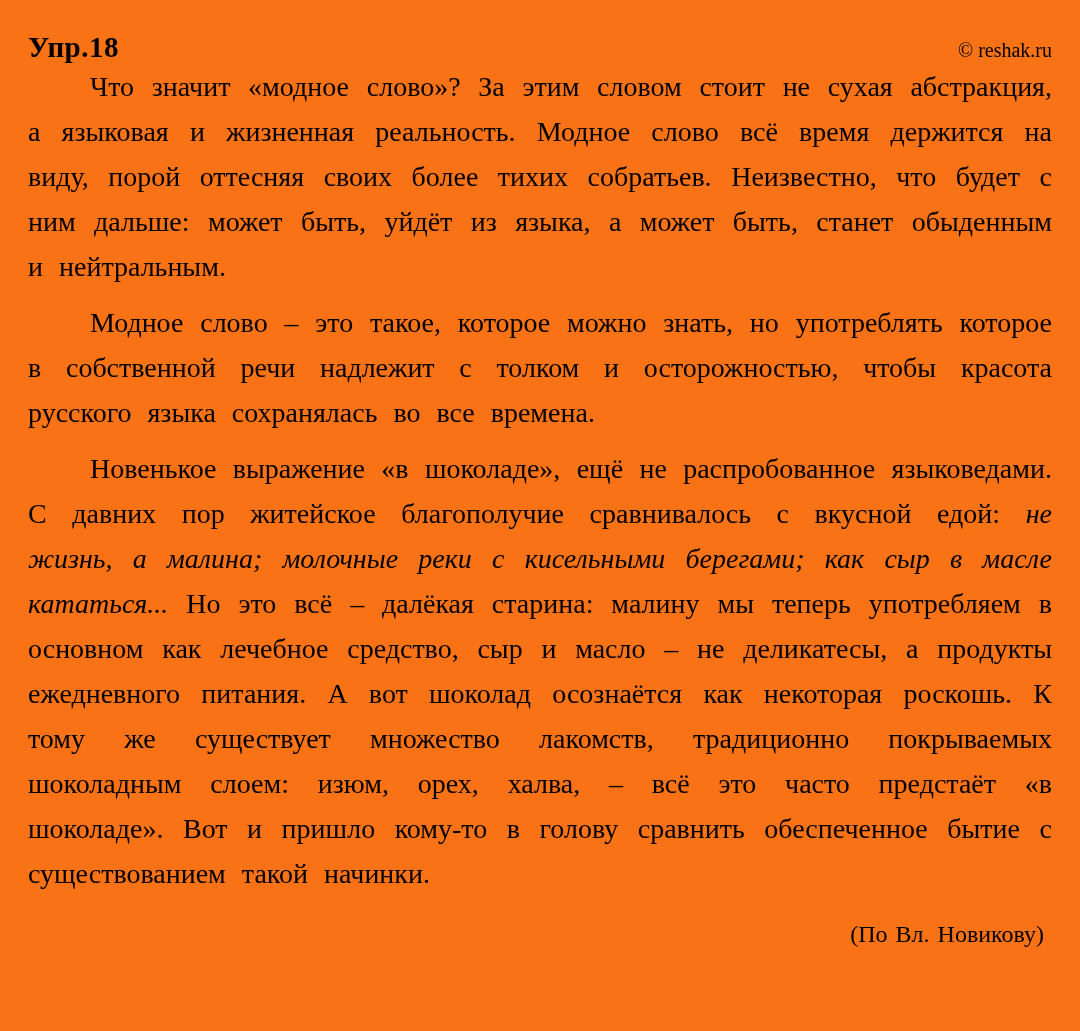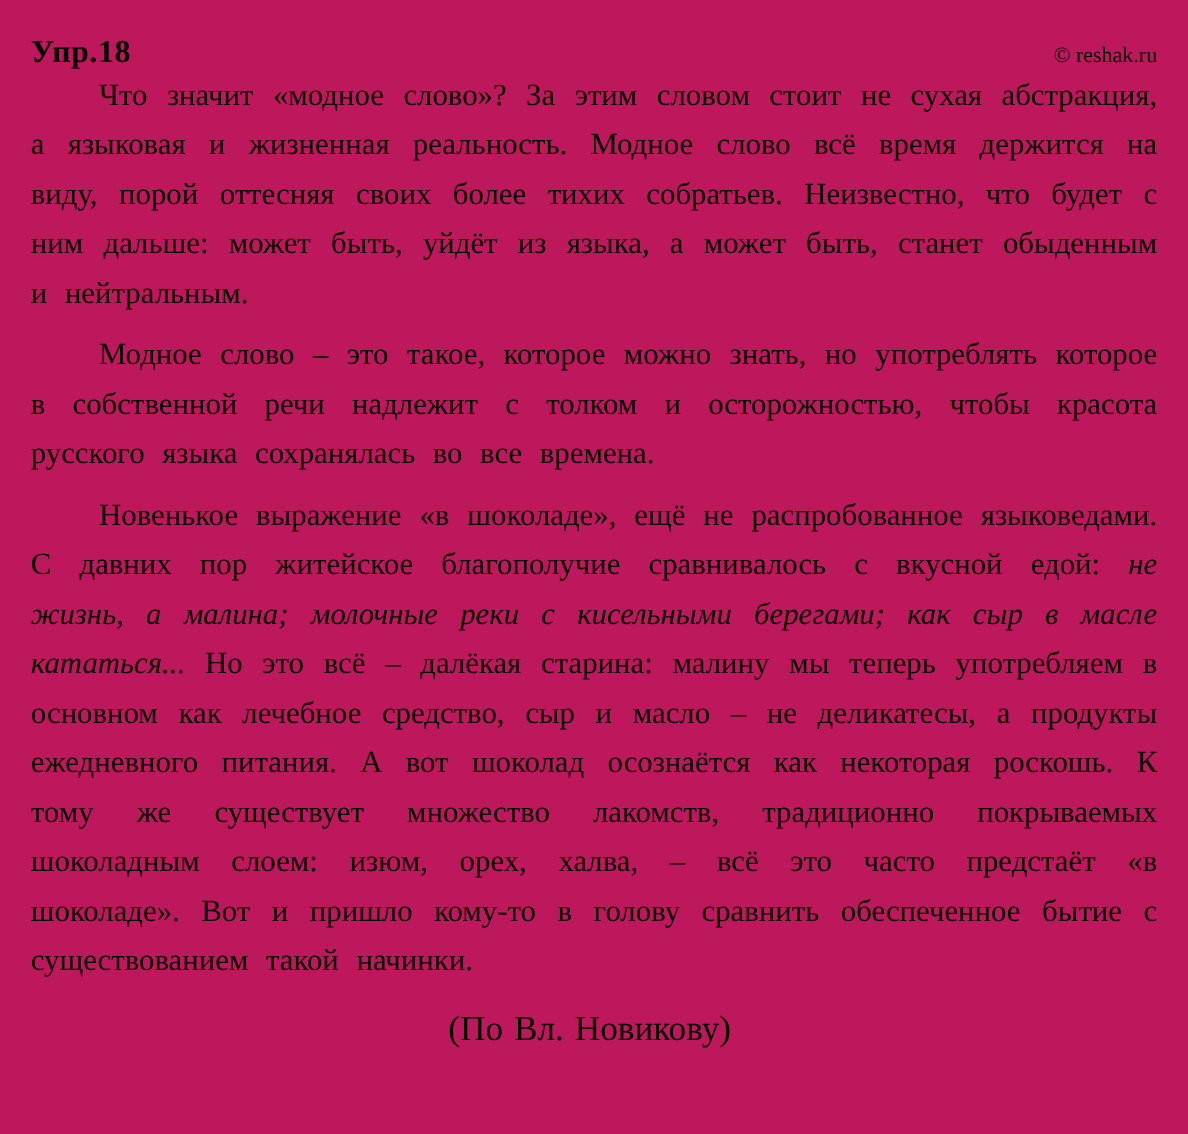--- a/index.html
+++ b/index.html
@@ -4,21 +4,21 @@
 <style>
   * { box-sizing: border-box; }
   html, body {
     margin: 0;
     padding: 0;
     background: #ffffff;
   }
   .page {
     width: 1080px;
     height: 1031px;
-    background: #be185d;
+    background: #f97316;
     color: #000000;
     font-family: "Liberation Serif", serif;
     padding: 32px 28px 0 28px;
     position: relative;
     overflow: hidden;
   }
   .header-row {
     display: flex;
     justify-content: space-between;
     align-items: baseline;
@@ -41,23 +41,23 @@
   }
   .para {
     margin: 0 0 11px 0;
     text-indent: 62px;
   }
   .idiom-italic {
     font-style: italic;
   }
   .attribution {
     margin: 16px 8px 0 0;
-    text-align: center;
+    text-align: right;
     text-indent: 0;
-    font-size: 32px;
+    font-size: 24px;
     line-height: 45px;
     word-spacing: 2px;
   }
 </style>
 </head>
 <body>
 
 <div class="page">
 
   <div class="header-row">

